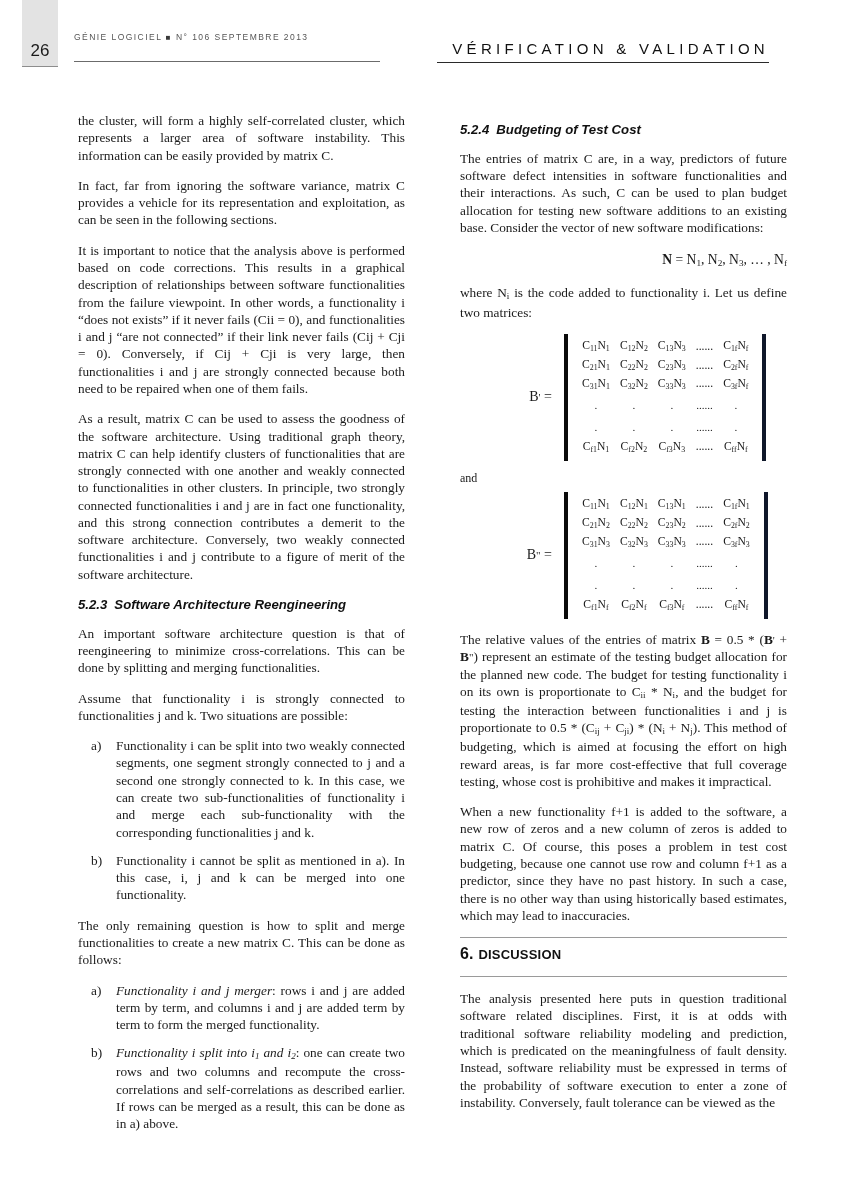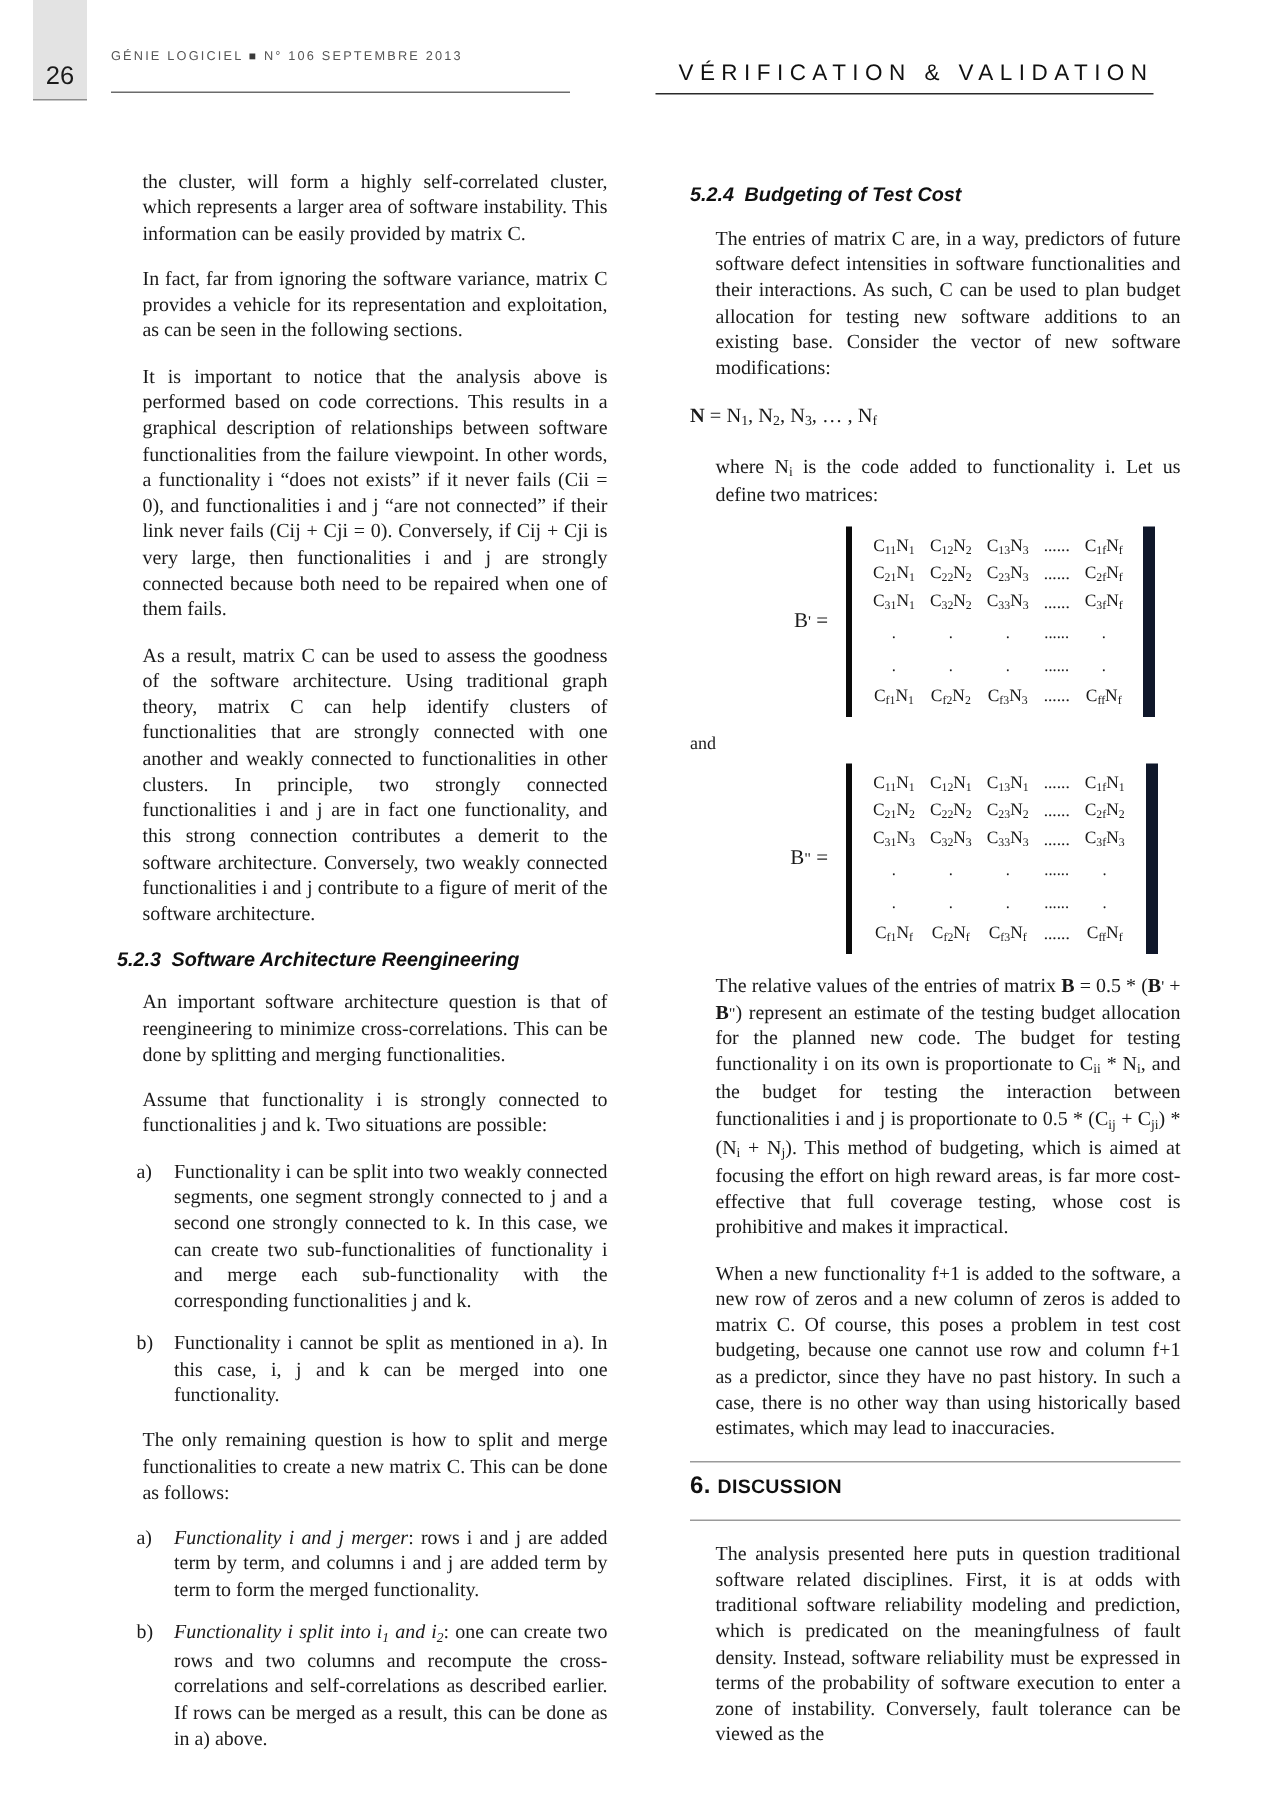--- a/index.html
+++ b/index.html
@@ -87,21 +87,21 @@
   
   .col {
     position: absolute;
     top: 112px;
     width: 327px;
   }
   .col-left  { left: 78px; }
   .col-right { left: 460px; }
 
   p.body {
-    margin: 0 0 13px 17px;
+    margin: 0 0 13px 0;
     font-size: 13.3px;
     line-height: 1.30;
     text-align: justify;
     text-justify: inter-word;
   }
 
   h3.sec {
     margin: 9px 0 11px 0;
     font-family: "Liberation Sans", sans-serif;
     font-style: italic;
@@ -148,21 +148,21 @@
     left: 13px;
     top: 0;
     width: 22px;
   }
   em.it { font-style: italic; }
   b.mat { font-weight: bold; }
   sub.s { font-size: 0.68em; vertical-align: -0.26em; }
 
   
   .eq-vector {
-    text-align: left;
+    text-align: right;
     font-size: 13.6px;
     margin: 16px 0 16px 0;
   }
 
   .matrix-block {
     display: flex;
     align-items: center;
     justify-content: flex-start;
     margin: 6px 0 6px 0;
   }
@@ -170,21 +170,21 @@
     width: 92px;
     text-align: right;
     padding-right: 12px;
     font-size: 14px;
     flex: 0 0 auto;
   }
   .bracket-wrap {
     position: relative;
     padding: 4px 9px;
     border-left: 4px solid #0a0a0a;
-    border-right: 8px solid #0f172a;
+    border-right: 4px solid #0f172a;
     font-family: Liberation Serif, serif;
   }
   table.matrix {
     border-collapse: collapse;
     font-size: 11.6px;
   }
   table.matrix td {
     padding: 2.5px 5px;
     text-align: center;
     white-space: nowrap;

